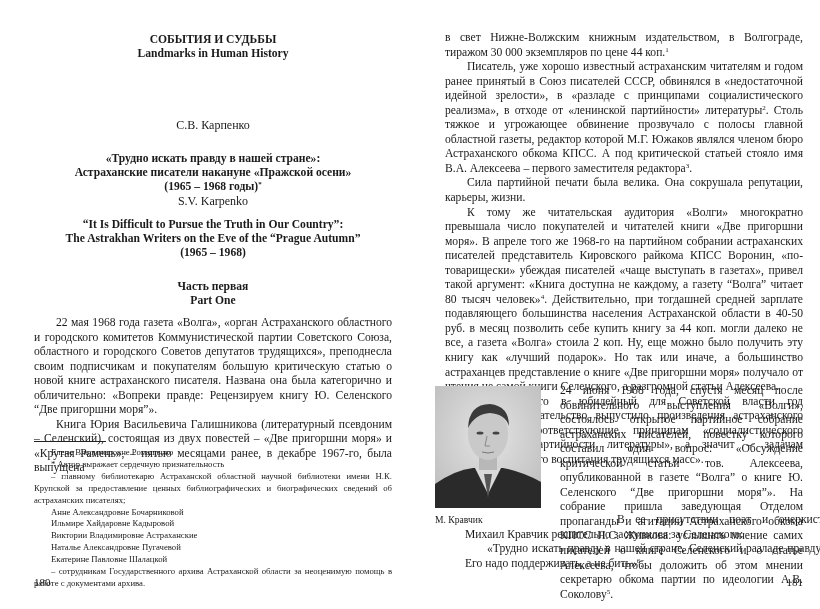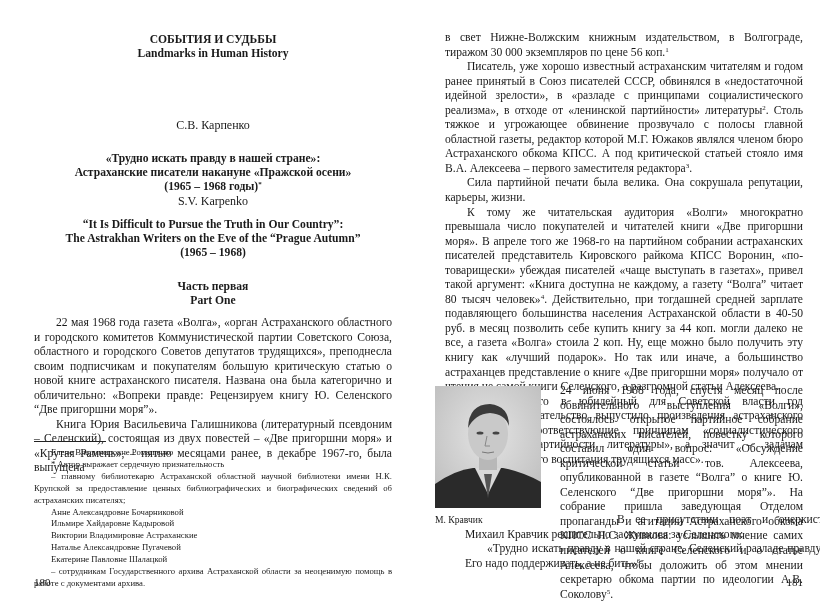--- a/index.html
+++ b/index.html
@@ -87,21 +87,21 @@
     <p>Наталье Александровне Пугачевой</p>
     <p>Екатерине Павловне Шалацкой</p>
     <p>– сотрудникам Государственного архива Астраханской области за неоценимую помощь в работе с документами архива.</p>
   </div>
 
   <div class="pagenum pagenum-left">180</div>
 </div>
 
 <div class="page page-right">
   <div class="col body right-body">
-    <p class="noindent"><span>в свет Нижне-Волжским книжным издательством, в Волгограде, тиражом 30 000 экземпляров по цене 56 коп.</span><sup>1</sup></p>
+    <p class="noindent"><span>в свет Нижне-Волжским книжным издательством, в Волгограде, тиражом 30 000 экземпляров по цене 44 коп.</span><sup>1</sup></p>
     <p><span>Писатель, уже хорошо известный астраханским читателям и годом ранее принятый в Союз писателей СССР, обвинялся в «недостаточной идейной зрелости», в «разладе с принципами социалистического реализма», в отходе от «ленинской партийности» литературы</span><sup>2</sup><span>. Столь тяжкое и угрожающее обвинение прозвучало с полосы главной областной газеты, редактор которой М.Г. Южаков являлся членом бюро Астраханского обкома КПСС. А под критической статьей стояло имя В.А. Алексеева – первого заместителя редактора</span><sup>3</sup><span>.</span></p>
     <p>Сила партийной печати была велика. Она сокрушала репутации, карьеры, жизни.</p>
     <p><span>К тому же читательская аудитория «Волги» многократно превышала число покупателей и читателей книги «Две пригоршни моря». В апреле того же 1968-го на партийном собрании астраханских писателей представитель Кировского райкома КПСС Воронин, «по-товарищески» убеждая писателей «чаще выступать в газетах», привел такой аргумент: «Книга доступна не каждому, а газету “Волга” читает 80 тысяч человек»</span><sup>4</sup><span>. Действительно, при тогдашней средней зарплате подавляющего большинства населения Астраханской области в 40-50 руб. в месяц позволить себе купить книгу за 44 коп. могли далеко не все, а газета «Волга» стоила 2 коп. Ну, еще можно было получить эту книгу как «лучший подарок». Но так или иначе, а большинство астраханцев представление о книге «Две пригоршни моря» получало от чтения не самой книги Селенского, а разгромной статьи Алексеева.</span></p>
     <p>Выходило, что в юбилейный для Советской власти год волгоградское издательство выпустило произведения астраханского писателя, не соответствующие принципам «социалистического реализма» и «партийности литературы», а значит – задачам «коммунистического воспитания трудящихся масс».</p>
   </div>
 
   <div class="photo-block">
     <div class="photo">
       <svg width="106" height="122" viewBox="0 0 106 122">
         <defs>

